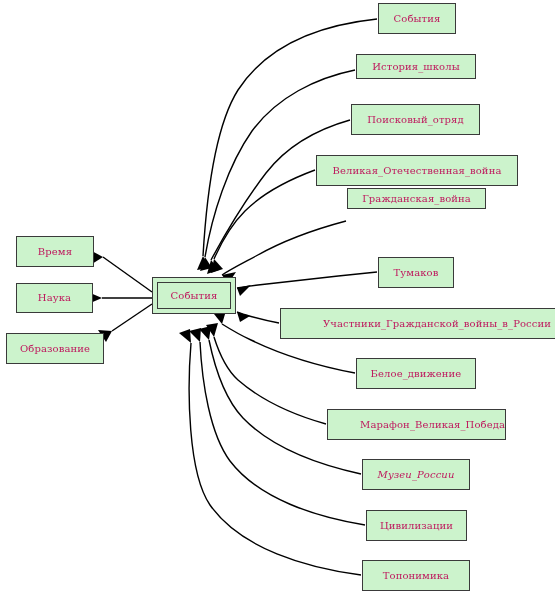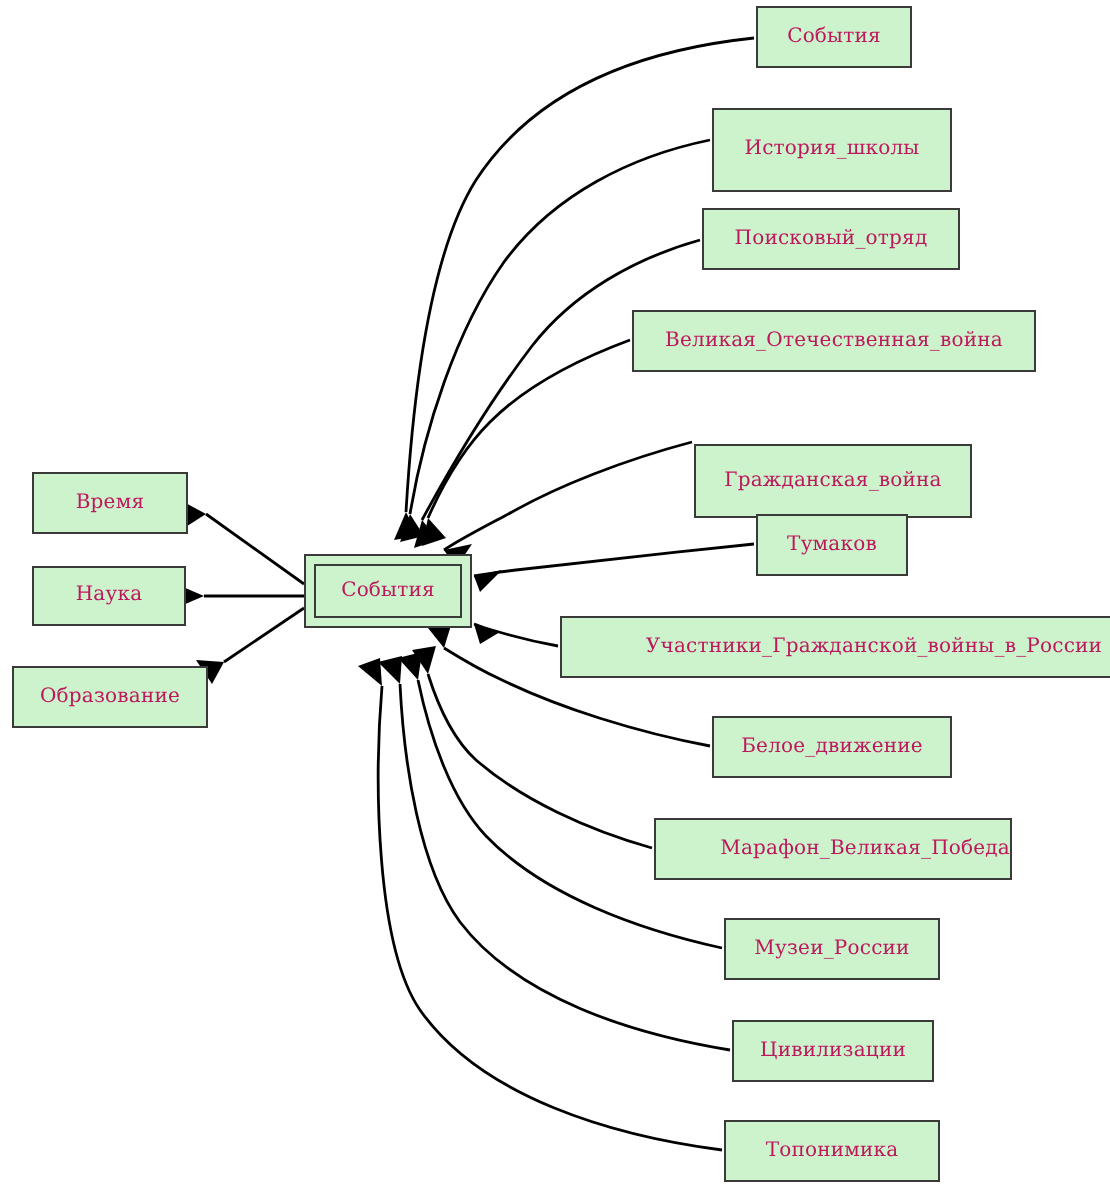--- a/index.html
+++ b/index.html
@@ -120,53 +120,53 @@
   </div>
 
   <div class="node" style="left:6px;top:333px;width:98px;height:31px;">
     <span class="node-label">Образование</span>
   </div>
 
   <div class="node" style="left:378px;top:3px;width:78px;height:31px;">
     <span class="node-label">События</span>
   </div>
 
-  <div class="node" style="left:356px;top:54px;width:120px;height:42px;">
+  <div class="node" style="left:356px;top:54px;width:120px;height:25px;">
     <span class="node-label">История_школы</span>
   </div>
 
   <div class="node" style="left:351px;top:104px;width:129px;height:31px;">
     <span class="node-label">Поисковый_отряд</span>
   </div>
 
   <div class="node" style="left:316px;top:155px;width:202px;height:31px;">
     <span class="node-label">Великая_Отечественная_война</span>
   </div>
 
-  <div class="node" style="left:347px;top:222px;width:139px;height:37px;">
+  <div class="node" style="left:347px;top:188px;width:139px;height:21px;">
     <span class="node-label">Гражданская_война</span>
   </div>
 
   <div class="node" style="left:378px;top:257px;width:76px;height:31px;">
     <span class="node-label">Тумаков</span>
   </div>
 
   <div class="node" style="left:280px;top:308px;width:314px;height:31px;">
     <span class="node-label">Участники_Гражданской_войны_в_России</span>
   </div>
 
   <div class="node" style="left:356px;top:358px;width:120px;height:31px;">
     <span class="node-label">Белое_движение</span>
   </div>
 
   <div class="node" style="left:327px;top:409px;width:179px;height:31px;justify-content:flex-end;">
     <span class="node-label">Марафон_Великая_Победа</span>
   </div>
 
-  <div class="node" style="left:362px;top:459px;width:108px;height:31px;">
+  <div class="node" style="left:362px;top:459px;width:108px;height:31px;font-style:italic;">
     <span class="node-label">Музеи_России</span>
   </div>
 
   <div class="node" style="left:366px;top:510px;width:101px;height:31px;">
     <span class="node-label">Цивилизации</span>
   </div>
 
   <div class="node" style="left:362px;top:560px;width:108px;height:31px;">
     <span class="node-label">Топонимика</span>
   </div>

